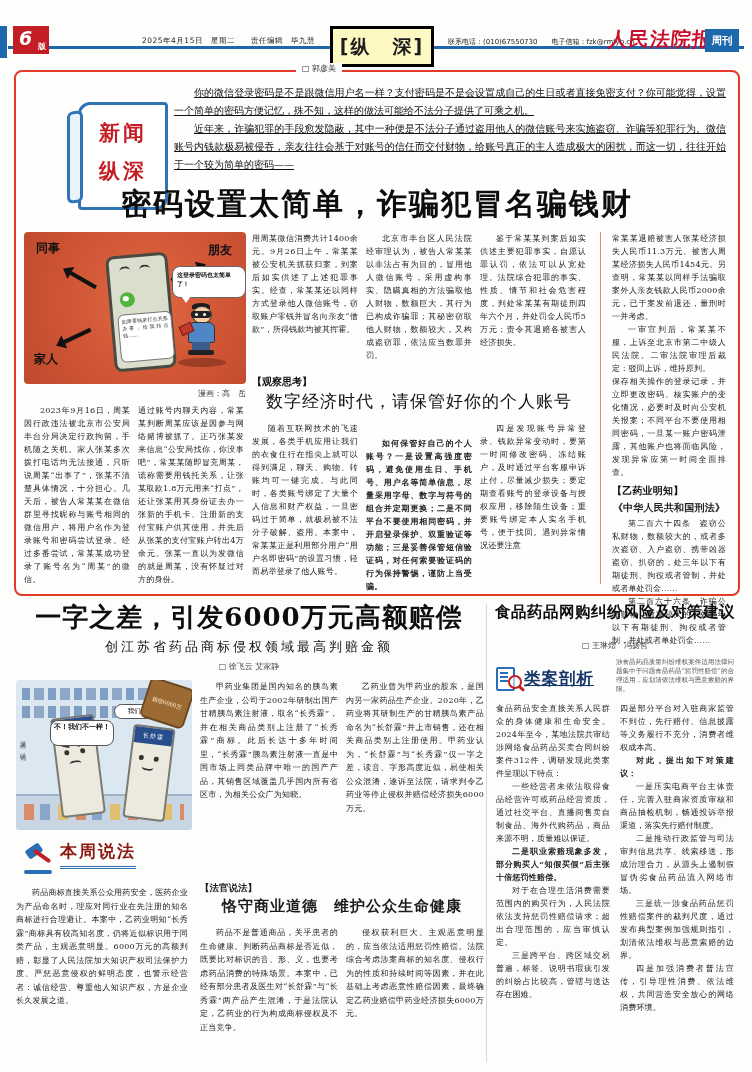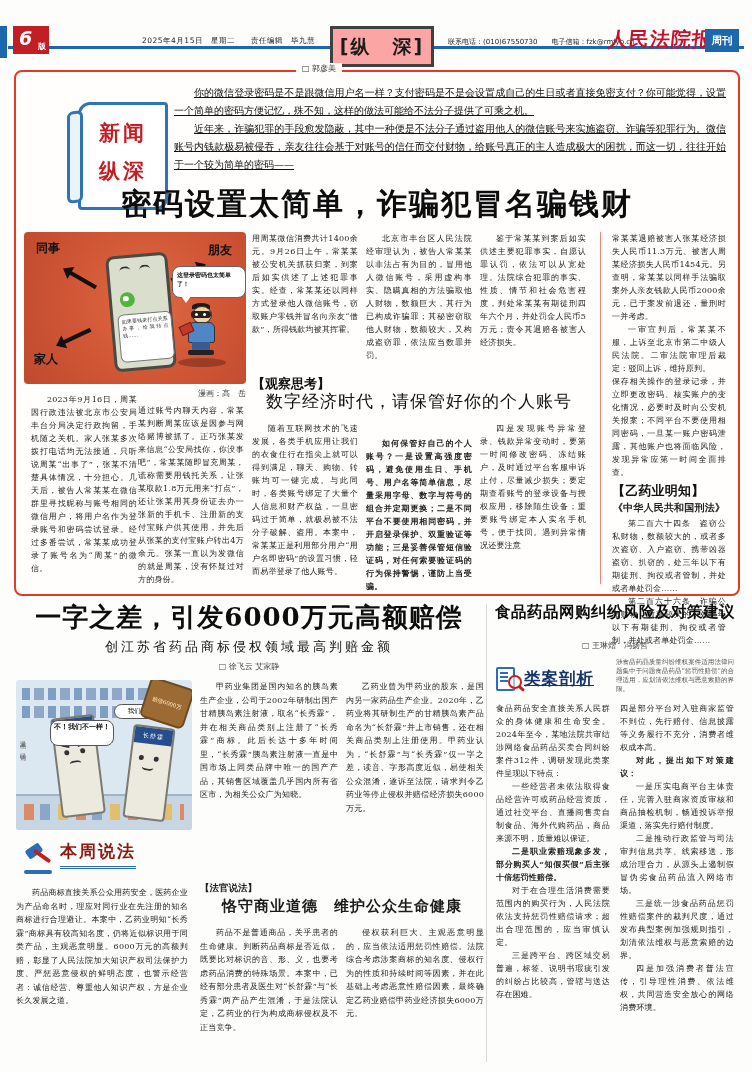--- a/index.html
+++ b/index.html
@@ -12,21 +12,21 @@
   .col p.noind{text-indent:0;}
   .col{font-size:8px;line-height:13px;letter-spacing:.2px;color:#222;}
   .col8{font-size:8px;line-height:13.5px;}
   
   .hdr-rule{left:8px;top:46px;width:736px;height:3px;background:#1d67ad;}
   .hdr-bar{left:0;top:26px;width:7px;height:32px;background:#1d67ad;}
   .pgbox{left:13px;top:26px;width:36px;height:28px;background:#c41e25;color:#fff;}
   .pgbox .n{position:absolute;left:6px;top:1px;font-size:19px;font-style:italic;font-weight:bold;}
   .pgbox .b{position:absolute;right:3px;bottom:2px;font-size:8px;}
   .dateline{left:142px;top:36px;font-size:7.5px;color:#222;letter-spacing:.5px;}
-  .secbox{left:330px;top:26px;width:98px;height:35px;background:#fca5a5;border:3px solid #404040;
+  .secbox{left:330px;top:26px;width:98px;height:35px;background:#fef9c3;border:3px solid #000000;
           display:flex;align-items:center;justify-content:center;font-weight:900;font-size:19px;letter-spacing:2px;}
   .contact{left:448px;top:37px;font-size:7px;color:#222;}
   .masthead{left:608px;top:26px;color:#c8102e;font-weight:900;font-size:20px;transform:skewX(-6deg);letter-spacing:1px;}
   .weekly{left:705px;top:29px;width:34px;height:23px;background:#1d67ad;color:#fff;display:flex;
           align-items:center;justify-content:center;font-size:10.5px;font-weight:bold;}
   
   .mainbox{left:14px;top:70px;width:722px;height:522px;border:2.5px solid #e23b2b;border-radius:8px;background:#fffefd;}
   .mbyline{left:296px;top:63px;background:#fffefd;padding:0 6px;font-size:8px;color:#333;z-index:3;}
   .badge{left:62px;top:30px;width:84px;height:102px;border:3px solid #2f74b5;border-radius:12px 4px 12px 4px;background:#fff;}
   .badge::before{content:"";position:absolute;left:-14px;top:6px;width:10px;height:86px;background:#eaf2fa;
@@ -58,21 +58,21 @@
   .thief-hair{position:absolute;left:168px;top:71px;width:18px;height:6px;background:#1c1c1c;border-radius:50% 50% 0 0;}
   .thief-mask{position:absolute;left:167px;top:79px;width:20px;height:7px;background:#222;border-radius:3px;}
   .thief-mask::before{content:"";position:absolute;left:4px;top:2px;width:3px;height:3px;background:#fff;border-radius:50%;box-shadow:8px 0 #fff;}
   .thief-body{position:absolute;left:164px;top:90px;width:25px;height:19px;background:#4f86c6;border:1px solid #333;border-radius:6px 6px 2px 2px;}
   .thief-item{position:absolute;left:156px;top:92px;width:11px;height:8px;background:#c0392b;border:1px solid #6d1f16;transform:rotate(-25deg);}
   .thief-legs{position:absolute;left:168px;top:110px;width:18px;height:9px;background:#3b5b8c;}
   .thief-shoes{position:absolute;left:164px;top:118px;width:26px;height:5px;background:#222;border-radius:2px;}
   .shadow1{position:absolute;left:154px;top:126px;width:48px;height:9px;background:rgba(60,20,10,.35);border-radius:50%;}
   .cap1{left:8px;top:316px;width:222px;text-align:right;font-size:8px;color:#333;}
   .vdiv{left:584px;top:160px;height:352px;border-left:1px solid #eb8a7c;}
-  .obslabel{font-weight:bold;font-size:13px;color:#111;}
+  .obslabel{font-weight:bold;font-size:10px;color:#111;}
   .obshead{left:236px;top:318px;width:334px;text-align:center;font-size:17px;letter-spacing:1px;color:#111;}
   .lawtitle{text-align:center;font-weight:bold;font-size:10px;margin:4px 0 3px;}
   
   .lart{left:14px;top:600px;width:470px;height:468px;}
   .lhead{left:0;right:0;top:0;text-align:center;font-weight:900;font-size:26px;letter-spacing:1px;color:#0d0d0d;}
   .lsub{left:0;right:0;top:38px;text-align:center;font-size:13px;letter-spacing:3px;color:#111;}
   .lby{left:0;right:0;top:61px;text-align:center;font-size:8px;color:#444;}
   
   .cart2{left:2px;top:80px;width:176px;height:150px;background:#dbe7f1;overflow:hidden;border-radius:3px;}
   .skyline{position:absolute;left:6px;width:160px;height:12px;
@@ -168,21 +168,21 @@
       <div class="thief-hair"></div>
       <div class="thief-head"></div>
       <div class="thief-mask"></div>
       <div class="thief-body"></div>
       <div class="thief-item"></div>
       <div class="thief-legs"></div>
       <div class="thief-shoes"></div>
     </div>
     <div class="abs cap1">漫画：高　岳</div>
 
-    <div class="abs col jc" style="left:8px;top:321px;width:106px;height:178px;margin-left:7px;">
+    <div class="abs col jc" style="left:8px;top:332px;width:106px;height:178px;">
       <p>2023年9月16日，周某因行政违法被北京市公安局丰台分局决定行政拘留，手机随之关机。家人张某多次拨打电话均无法接通，只听说周某“出事了”，张某不清楚具体情况，十分担心。几天后，被告人常某某在微信群里寻找昵称与账号相同的微信用户，将用户名作为登录账号和密码尝试登录。经过多番尝试，常某某成功登录了账号名为“周某”的微信。</p>
     </div>
     <div class="abs col jc" style="left:122px;top:332px;width:106px;height:178px;">
       <p class="noind">通过账号内聊天内容，常某某判断周某应该是因参与网络赌博被抓了。正巧张某发来信息“公安局找你，你没事吧”，常某某随即冒充周某，谎称需要用钱托关系，让张某取款1.8万元用来“打点”，还让张某用其身份证去办一张新的手机卡、注册新的支付宝账户供其使用，并先后从张某的支付宝账户转出4万余元。张某一直以为发微信的就是周某，没有怀疑过对方的身份。</p>
     </div>
     <div class="abs col jc" style="left:236px;top:160px;width:106px;height:138px;">
       <p class="noind">用周某微信消费共计1400余元。9月26日上午，常某某被公安机关抓获归案，到案后如实供述了上述犯罪事实。经查，常某某还以同样方式登录他人微信账号，窃取账户零钱并冒名向亲友“借款”，所得钱款均被其挥霍。</p>
     </div>
     <div class="abs col jc" style="left:350px;top:160px;width:106px;height:138px;">
       <p>北京市丰台区人民法院经审理认为，被告人常某某以非法占有为目的，冒用他人微信账号，采用虚构事实、隐瞒真相的方法骗取他人财物，数额巨大，其行为已构成诈骗罪；其秘密窃取他人财物，数额较大，又构成盗窃罪，依法应当数罪并罚。</p>

